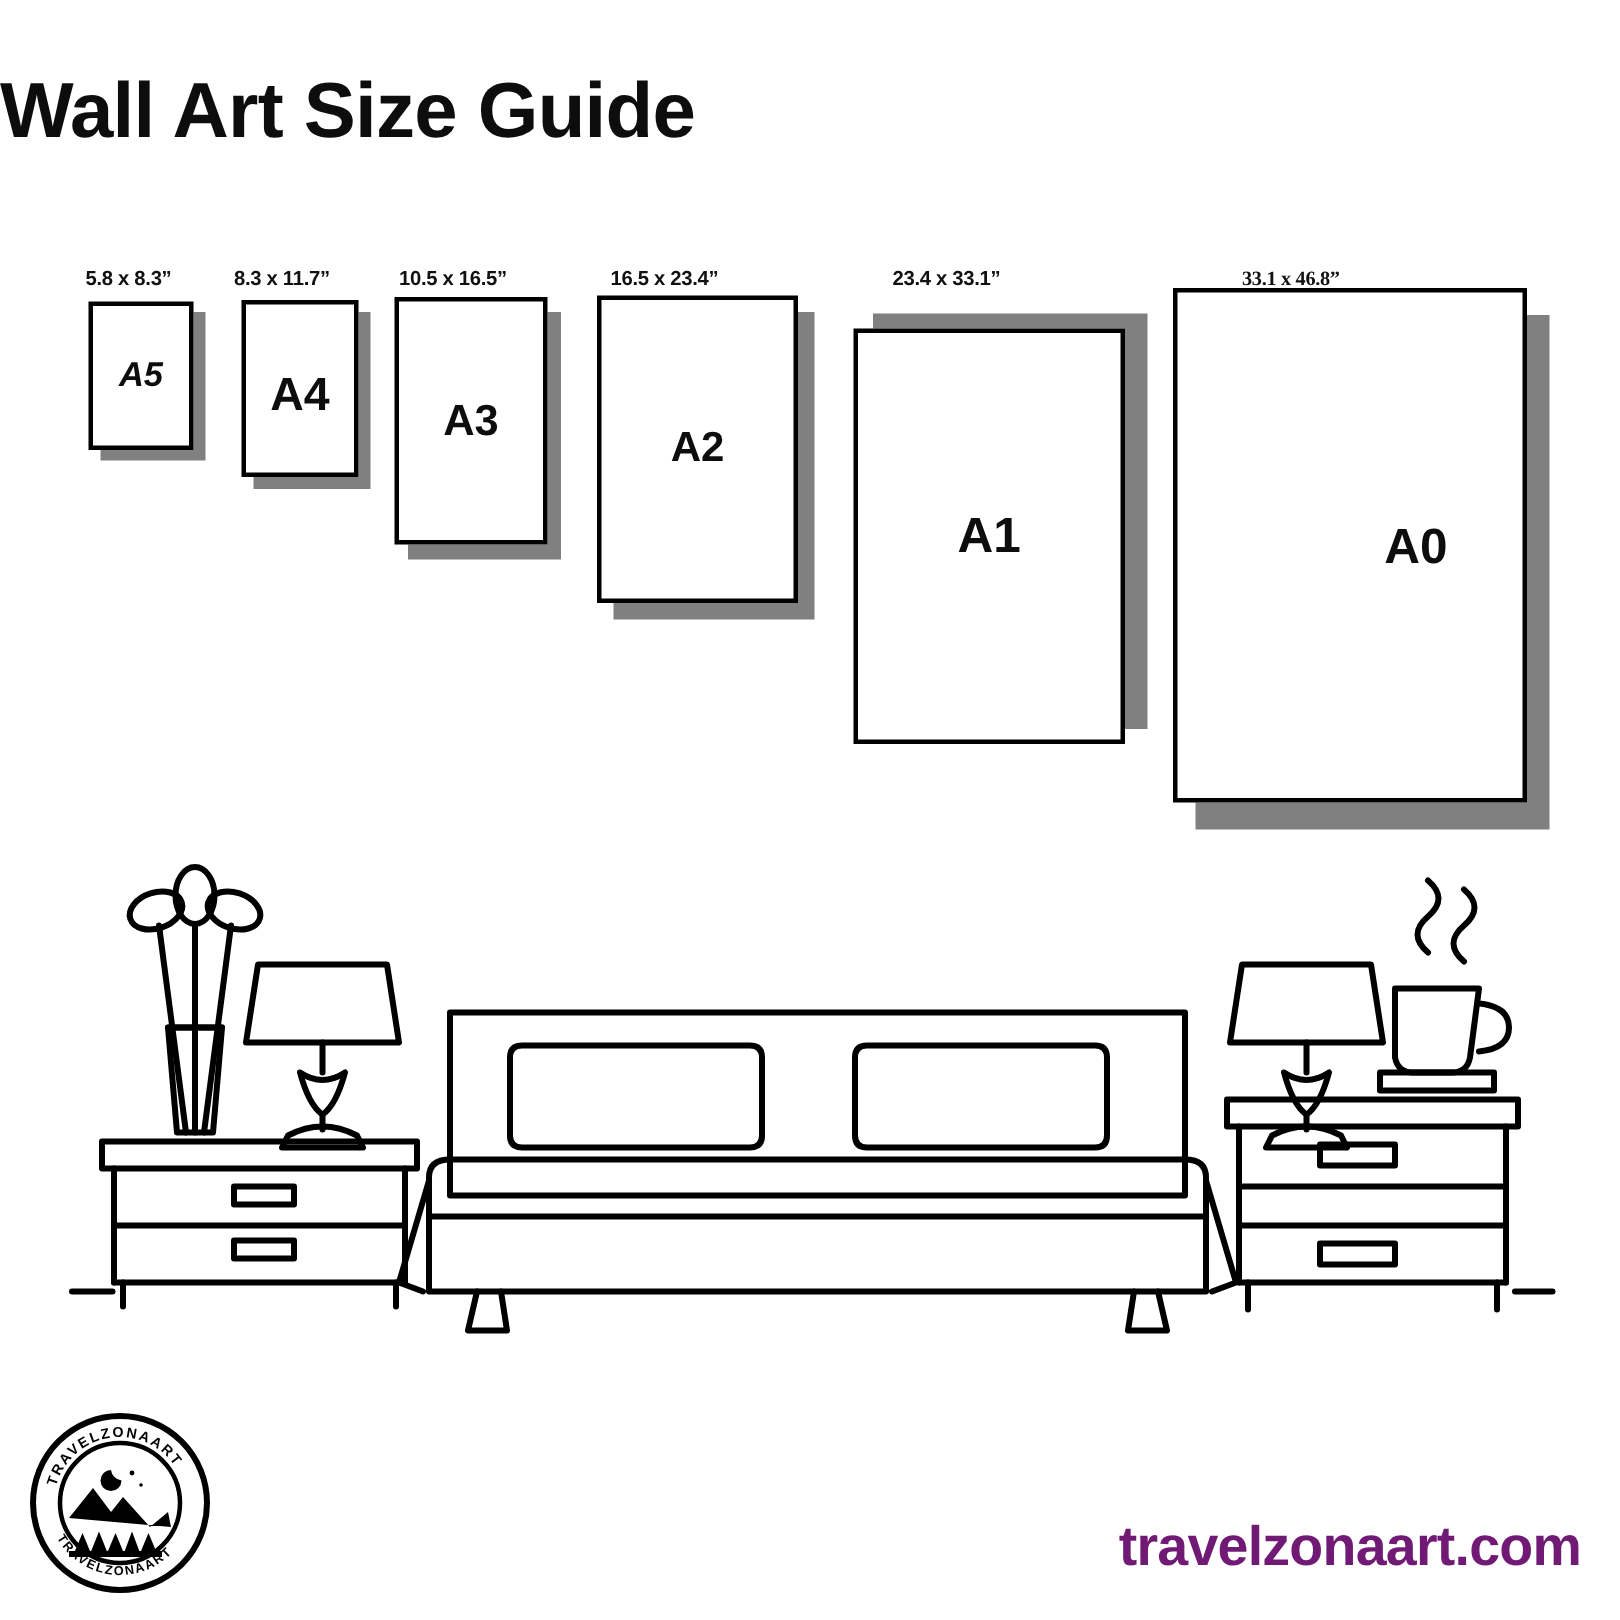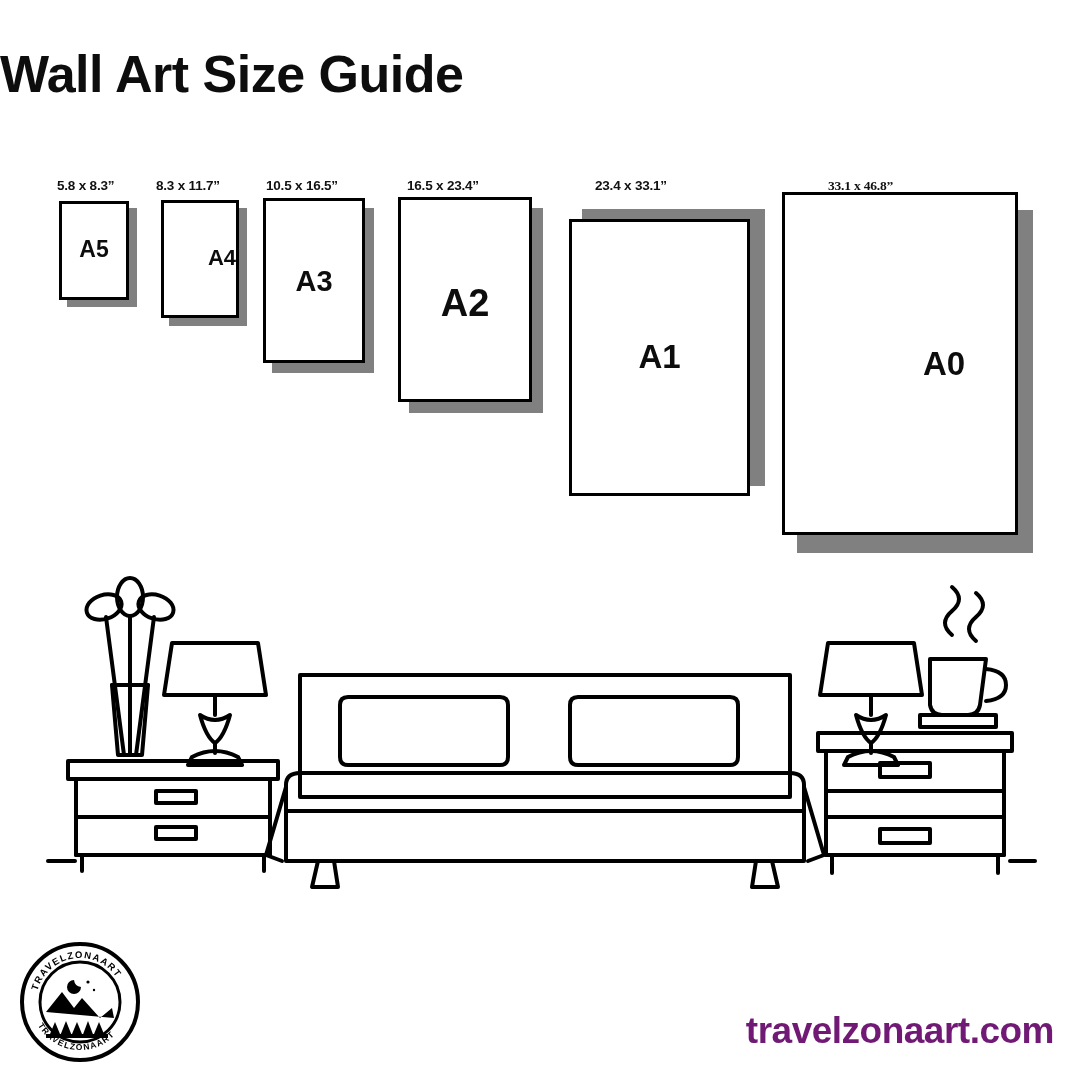--- a/index.html
+++ b/index.html
@@ -101,45 +101,45 @@
 <body>
 
 <div id="title">Wall Art Size Guide</div>
 
 <div id="frames">
 
   <div class="frame-group" style="left:58px; top:0px; width:80px; height:120px;">
     <div class="frame-dim" style="left:-1px; top:8px; width:84px;">5.8 x 8.3”</div>
     <div class="frame-shadow" style="left:9px; top:38px; width:70px; height:99px;"></div>
     <div class="frame-box" style="left:1px; top:31px; width:70px; height:99px;">
-      <div class="frame-label" style="top:32px; font-size:23px;">A5</div>
+      <div class="frame-label" style="top:32px; font-size:23px;font-style:italic;">A5</div>
     </div>
   </div>
 
   <div class="frame-group" style="left:158px; top:0px; width:100px; height:150px;">
     <div class="frame-dim" style="left:-2px; top:8px; width:104px;">8.3 x 11.7”</div>
     <div class="frame-shadow" style="left:11px; top:38px; width:78px; height:118px;"></div>
     <div class="frame-box" style="left:3px; top:30px; width:78px; height:118px;">
-      <div class="frame-label" style="top:42px; font-size:22px;text-align:right;">A4</div>
+      <div class="frame-label" style="top:42px; font-size:31px;">A4</div>
     </div>
   </div>
 
   <div class="frame-group" style="left:258px; top:0px; width:122px; height:210px;">
     <div class="frame-dim" style="left:8px; top:8px; width:118px;">10.5 x 16.5”</div>
     <div class="frame-shadow" style="left:14px; top:38px; width:102px; height:165px;"></div>
     <div class="frame-box" style="left:5px; top:28px; width:102px; height:165px;">
       <div class="frame-label" style="top:64px; font-size:29px;text-align:center;">A3</div>
     </div>
   </div>
 
   <div class="frame-group" style="left:393px; top:0px; width:156px; height:260px;">
     <div class="frame-dim" style="left:14px; top:8px; width:128px;">16.5 x 23.4”</div>
     <div class="frame-shadow" style="left:16px; top:38px; width:134px; height:205px;"></div>
     <div class="frame-box" style="left:5px; top:27px; width:134px; height:205px;">
-      <div class="frame-label" style="top:82px; font-size:38px;">A2</div>
+      <div class="frame-label" style="top:82px; font-size:28px;">A2</div>
     </div>
   </div>
 
   <div class="frame-group" style="left:565px; top:0px; width:205px; height:330px;">
     <div class="frame-dim" style="left:30px; top:8px; width:132px;">23.4 x 33.1”</div>
     <div class="frame-shadow" style="left:17px; top:39px; width:183px; height:277px;"></div>
     <div class="frame-box" style="left:4px; top:25px; width:181px; height:277px;margin-top:24px;">
       <div class="frame-label" style="top:116px; font-size:33px;">A1</div>
     </div>
   </div>

